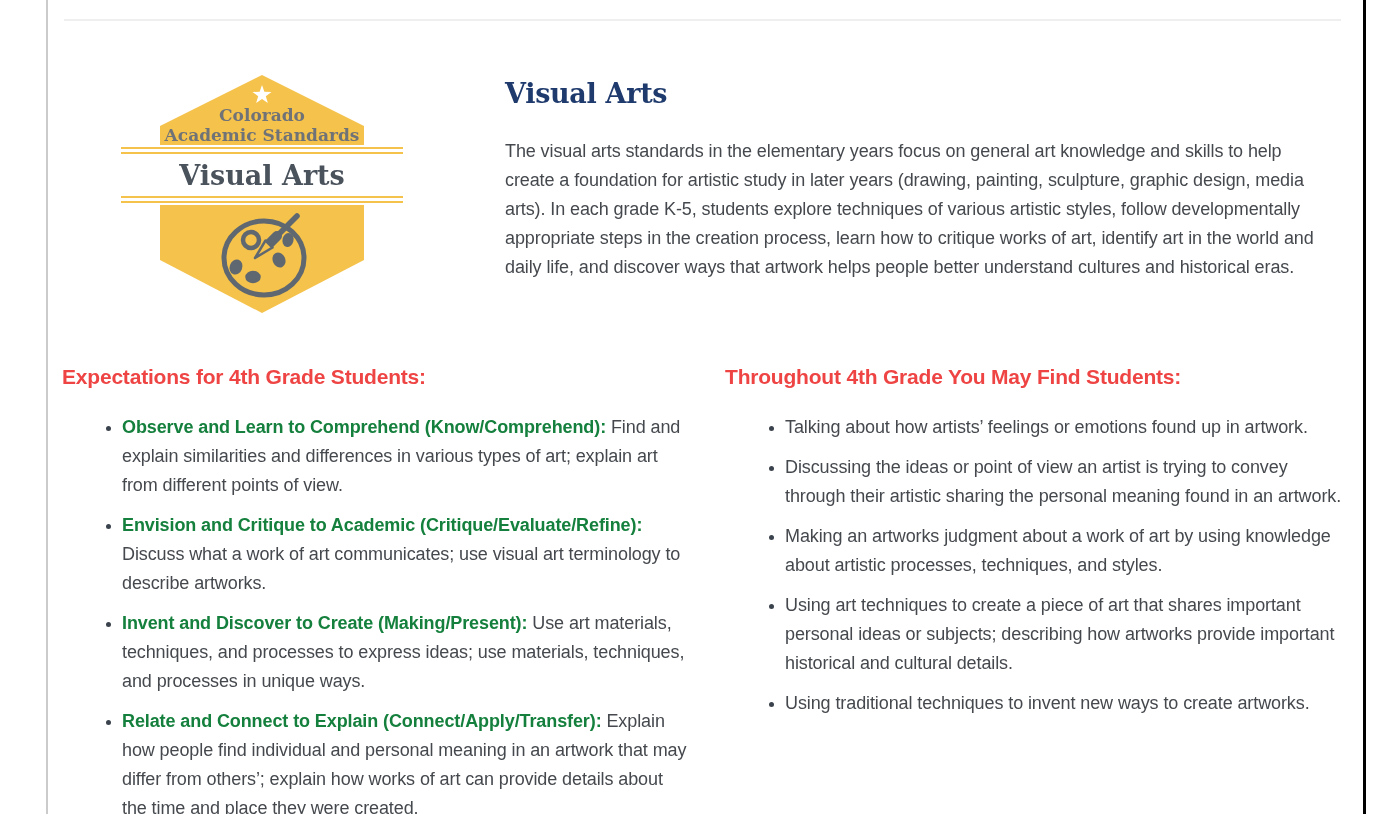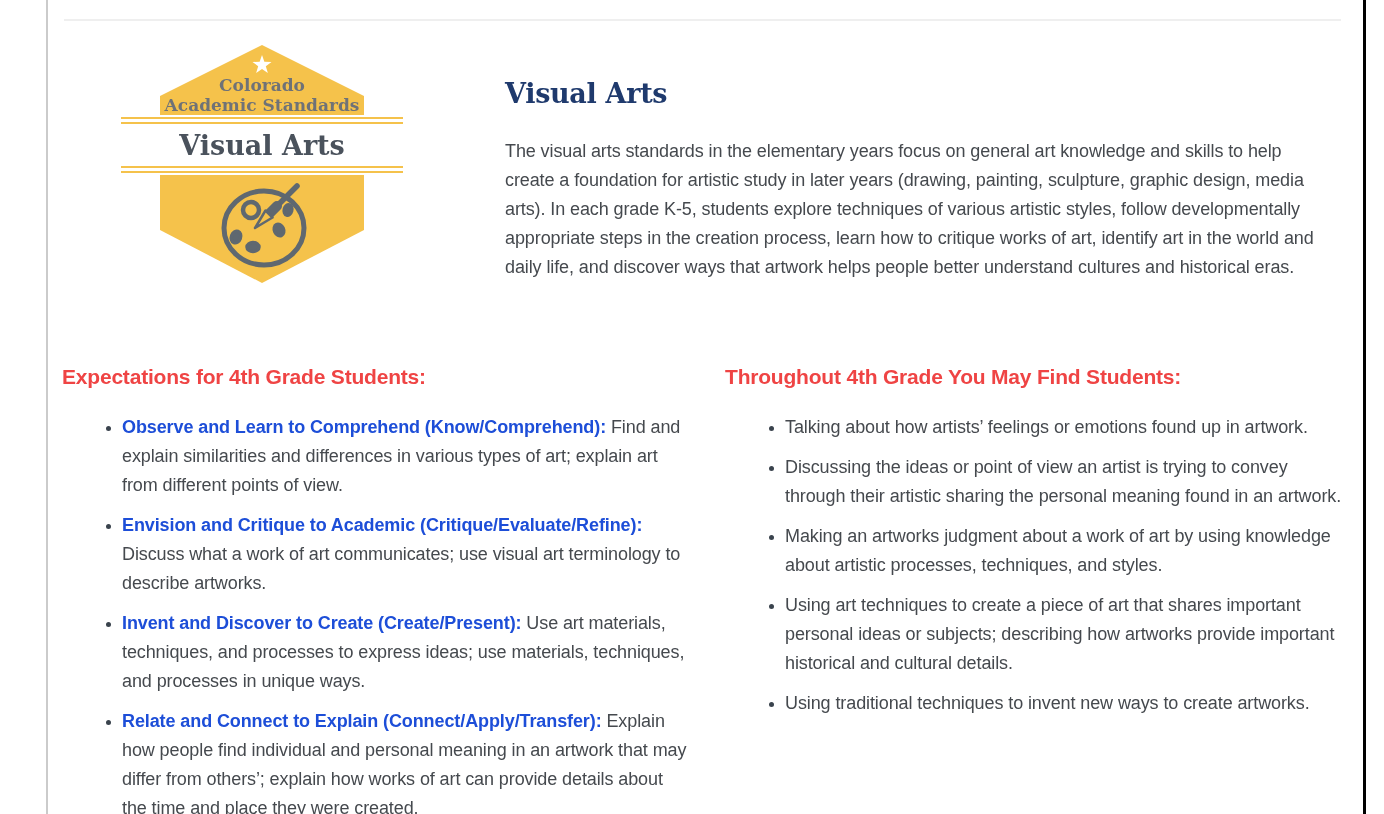--- a/index.html
+++ b/index.html
@@ -18,21 +18,21 @@
   .top-rule {
     position: absolute; left: 64px; top: 19px; width: 1277px; height: 2px;
     background: #efefef;
   }
   .right-edge {
     position: absolute; left: 1363px; top: 0; width: 3px; height: 814px;
     background: #000000;
   }
 
   
-  .badge { position: absolute; left: 112px; top: 38px; width: 300px; height: 250px; }
+  .badge { position: absolute; left: 112px; top: 68px; width: 300px; height: 250px; }
   .badge svg { display: block; }
   .badge-small-text {
     font-family: "DejaVu Serif", serif;
     font-weight: bold;
     font-size: 17px;
     fill: #6f7277;
   }
   .badge-subject-text {
     font-family: "DejaVu Serif", serif;
     font-weight: bold;
@@ -73,21 +73,21 @@
     list-style: disc;
   }
   .bullets li {
     margin-bottom: 11px;
     font-size: 18px;
     line-height: 29px;
     color: #45494e;
     letter-spacing: -0.1px;
   }
   .bullets li::marker { color: #3a434d; font-size: 16px; }
-  .run-in-label { font-weight: bold; color: #1d4ed8; }
+  .run-in-label { font-weight: bold; color: #15803d; }
 </style>
 </head>
 <body>
 
 <div class="left-rule"></div>
 <div class="top-rule"></div>
 <div class="right-edge"></div>
 
 <div class="badge">
   <svg width="300" height="250" viewBox="0 0 300 250">
@@ -135,21 +135,21 @@
     <ul class="bullets">
       <li>
         <span class="run-in-label">Observe and Learn to Comprehend (Know/Comprehend):</span>
         <span>Find and explain similarities and differences in various types of art; explain art from different points of view.</span>
       </li>
       <li>
         <span class="run-in-label">Envision and Critique to Academic (Critique/Evaluate/Refine):</span>
         <span>Discuss what a work of art communicates; use visual art terminology to describe artworks.</span>
       </li>
       <li>
-        <span class="run-in-label">Invent and Discover to Create (Create/Present):</span>
+        <span class="run-in-label">Invent and Discover to Create (Making/Present):</span>
         <span>Use art materials, techniques, and processes to express ideas; use materials, techniques, and processes in unique ways.</span>
       </li>
       <li>
         <span class="run-in-label">Relate and Connect to Explain (Connect/Apply/Transfer):</span>
         <span>Explain how people find individual and personal meaning in an artwork that may differ from others’; explain how works of art can provide details about the time and place they were created.</span>
       </li>
     </ul>
   </div>
 
   <div class="col-right">

